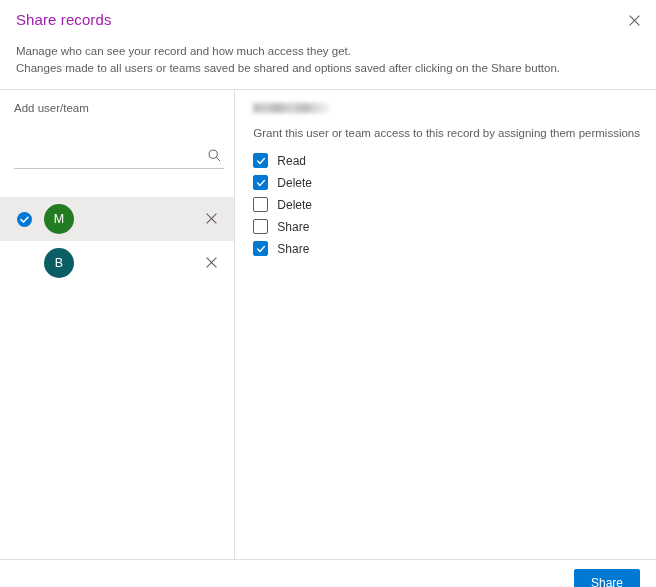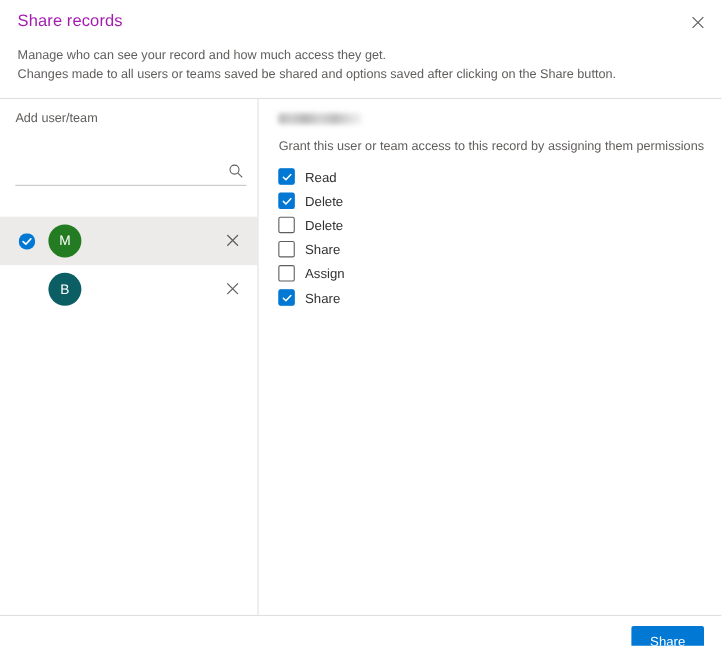--- a/index.html
+++ b/index.html
@@ -412,26 +412,20 @@
         <span class="perm-label">Delete</span>
       </label>
 
       <label class="perm-item">
         <span class="checkbox">
           
         </span>
         <span class="perm-label">Share</span>
       </label>
 
-      <label class="perm-item">
-        <span class="checkbox">
-          
-        </span>
-        <span class="perm-label">Assign</span>
-      </label>
 
       <label class="perm-item">
         <span class="checkbox checked">
           <svg width="10" height="10" viewBox="0 0 10 10" aria-hidden="true">
             <path d="M1.6 5.1 L3.9 7.4 L8.4 2.6" stroke="#ffffff" stroke-width="1.4" fill="none" stroke-linecap="round" stroke-linejoin="round"></path>
           </svg>
         </span>
         <span class="perm-label">Share</span>
       </label>
 

